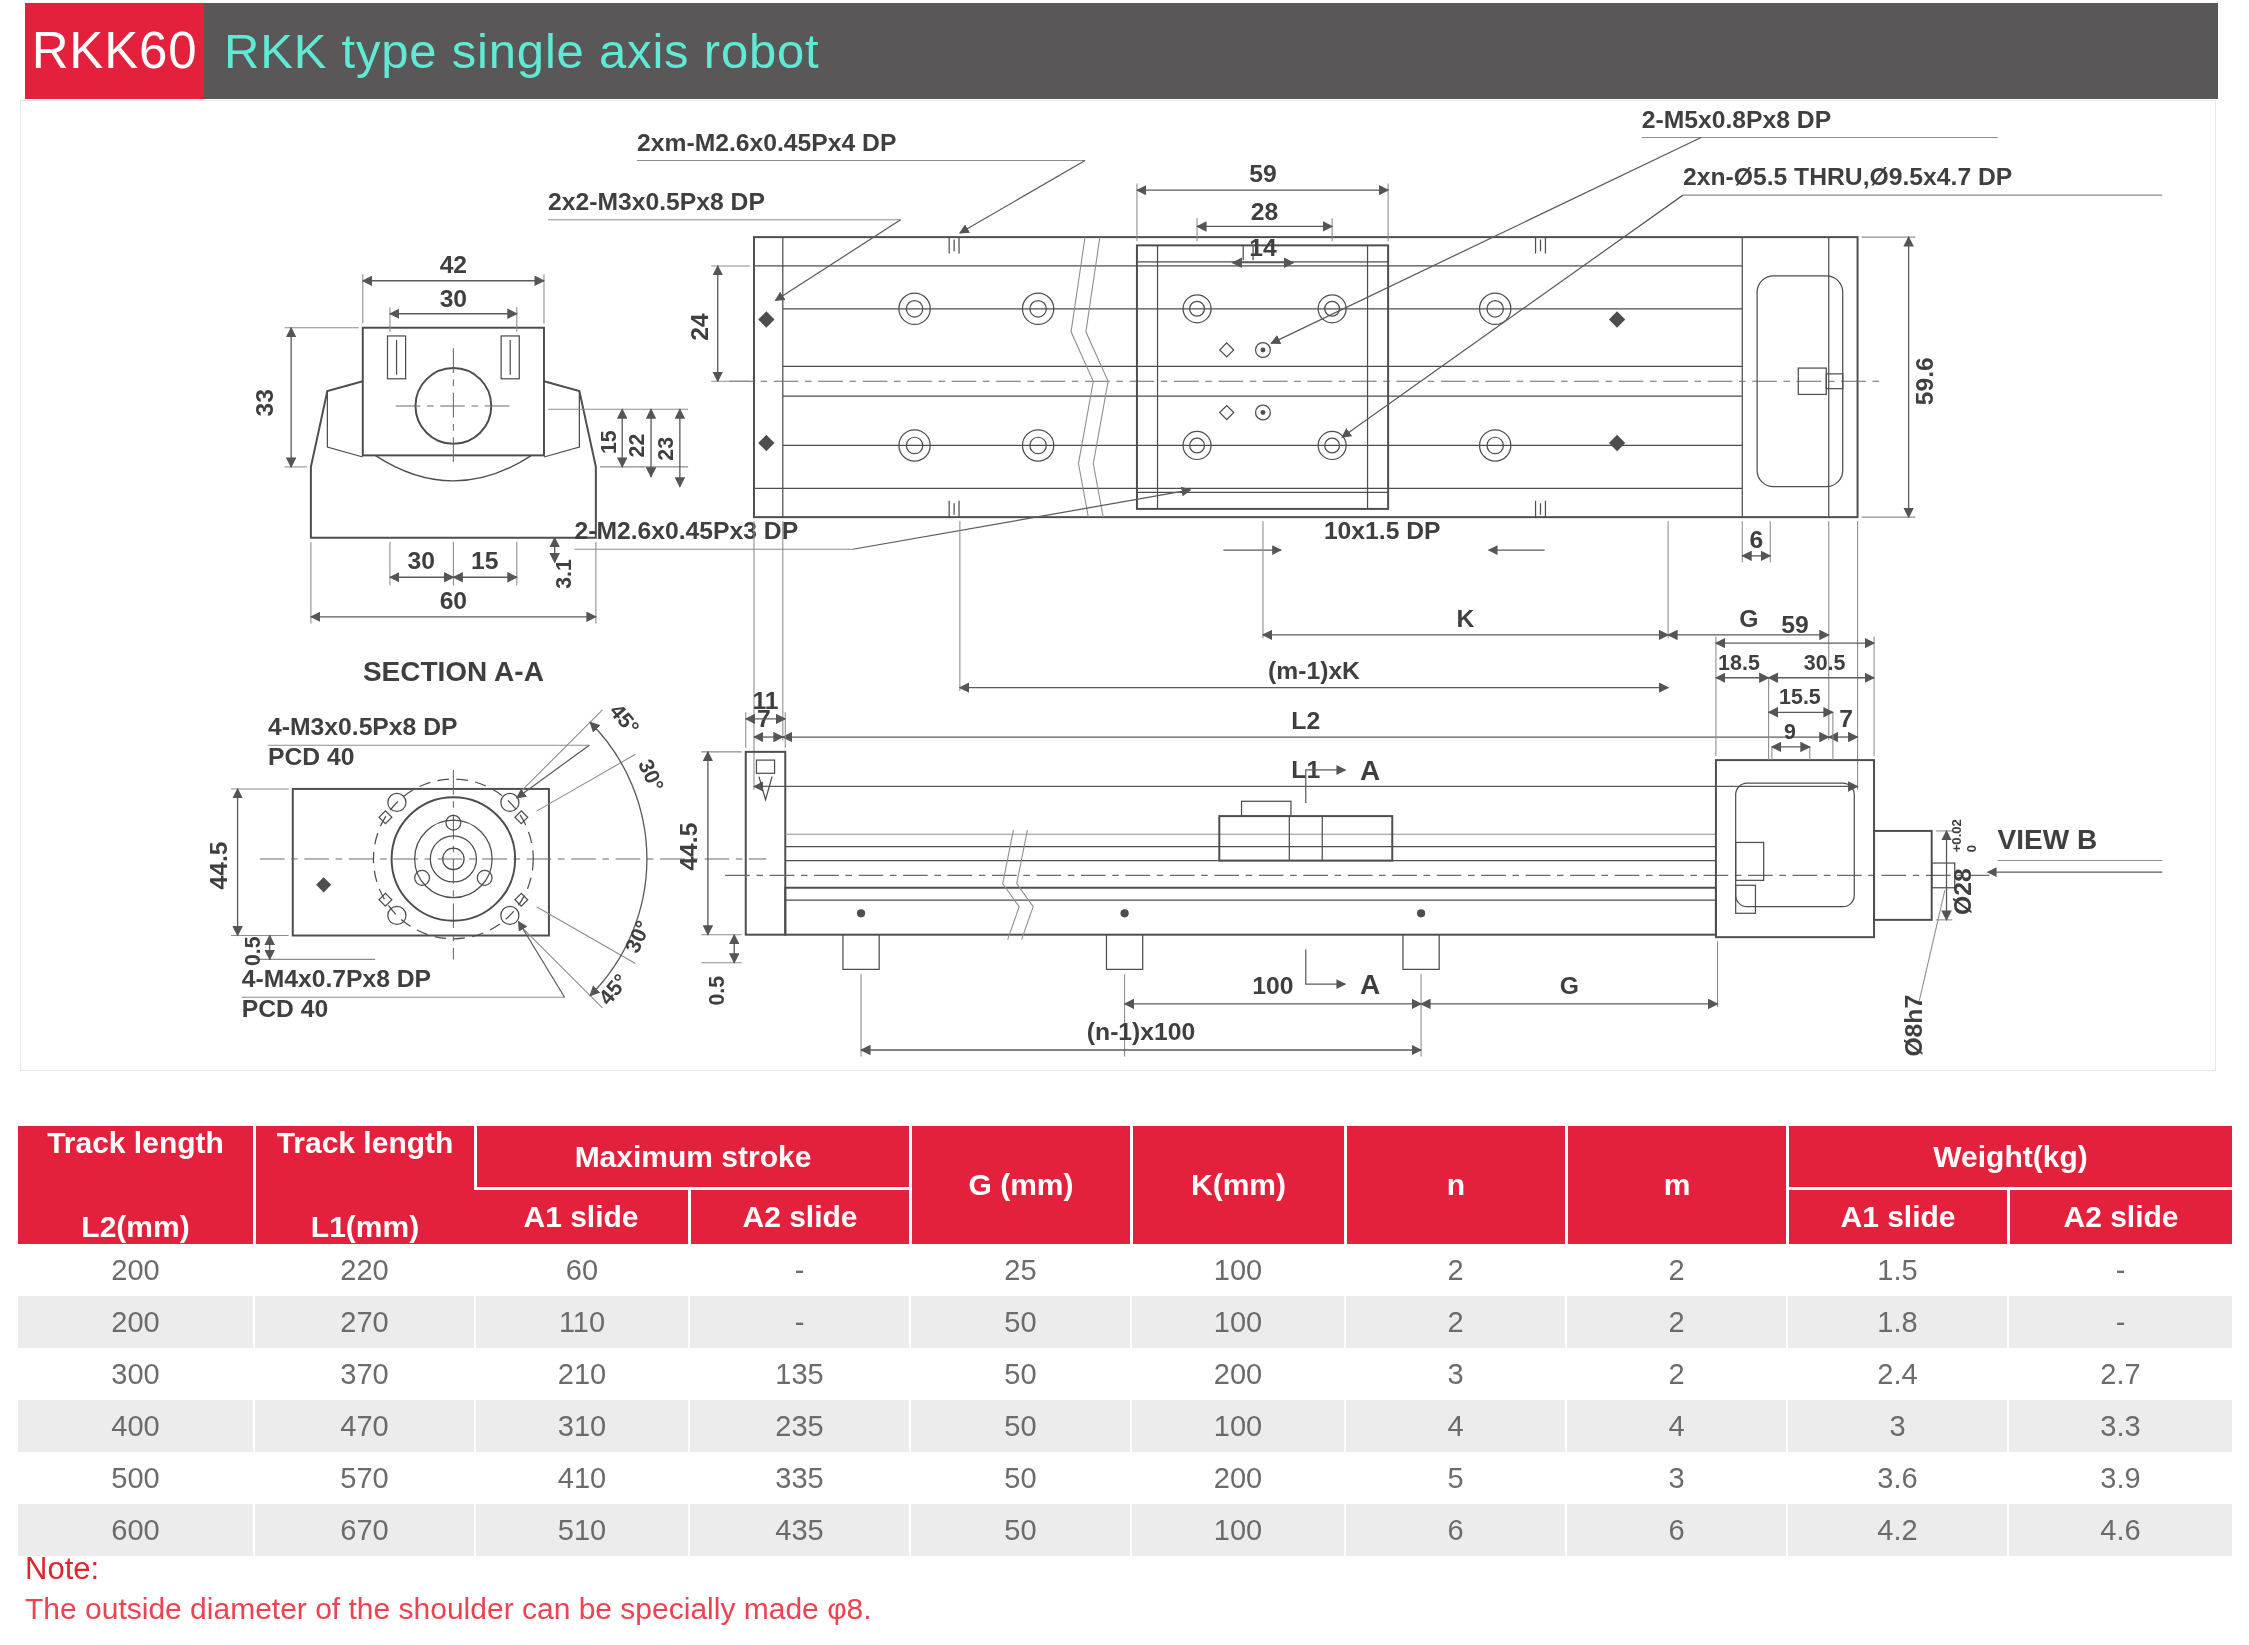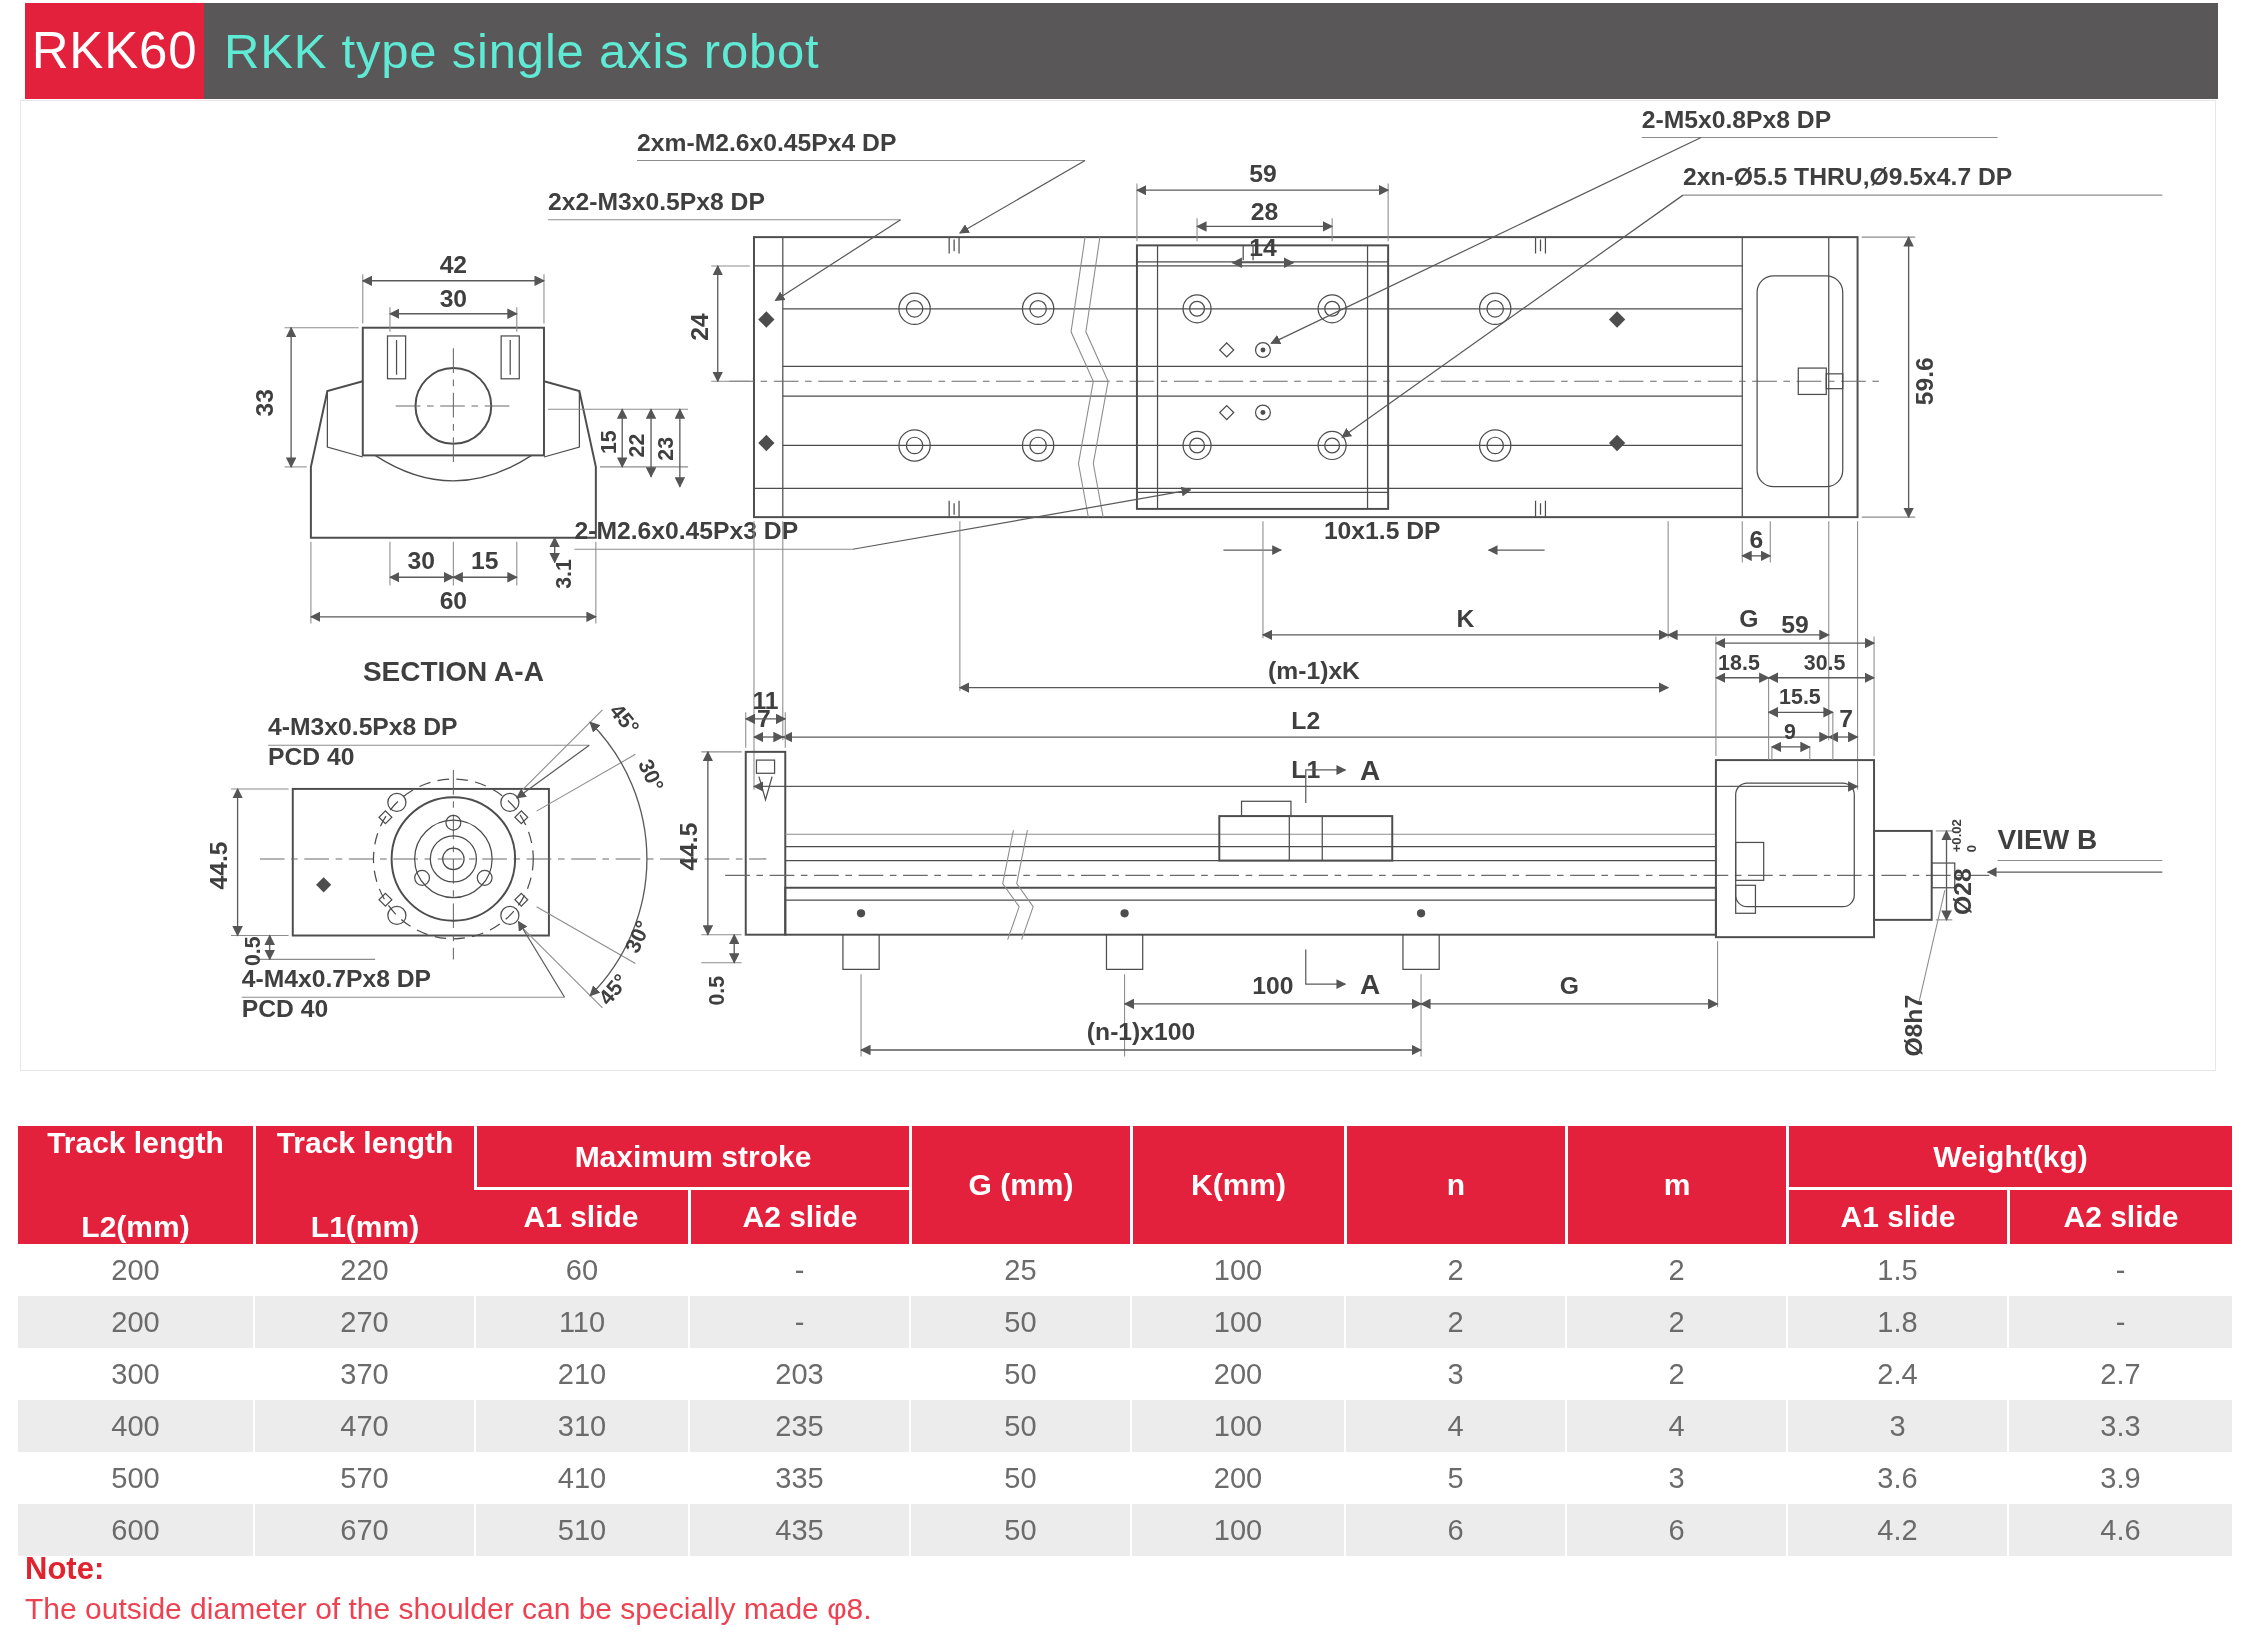--- a/index.html
+++ b/index.html
@@ -35,21 +35,21 @@
   table.spec th + th{border-left:3.3px solid #fff;}
   table.spec th.span-head{border-bottom:3.3px solid #fff;}
   table.spec td{height:50px;text-align:center;font-size:29px;color:#6b6b6b;font-weight:400;}
   table.spec td + td{border-left:2.5px solid #fff;}
   table.spec tr.odd td{background:#fff;}
   table.spec tr.even td{background:#ececec;}
   .th2{display:flex;flex-direction:column;justify-content:space-between;line-height:1.15;height:100%;}
 
   
   .note{position:absolute;left:25px;top:1550px;}
-  .note .nlabel{color:#e0242f;font-size:31px;font-weight:700;line-height:1.25;}
+  .note .nlabel{color:#e0242f;font-size:31px;font-weight:400;line-height:1.25;}
   .note .ntext{color:#ed4251;font-size:30px;font-weight:300;line-height:1.3;}
 </style>
 </head>
 <body>
 
 <div class="topbar">
   <div class="model-badge">
     <span>RKK60</span>
   </div>
   <div class="title-bar">
@@ -457,21 +457,21 @@
         <td>100</td>
     <td>2</td>
         <td>2</td>
     <td>1.8</td>
         <td>-</td>
   </tr>
   <tr class="odd">
     <td>300</td>
         <td>370</td>
     <td>210</td>
-        <td>203</td>
+        <td>135</td>
     <td>50</td>
         <td>200</td>
     <td>3</td>
         <td>2</td>
     <td>2.4</td>
         <td>2.7</td>
   </tr>
   <tr class="even">
     <td>400</td>
         <td>470</td>

